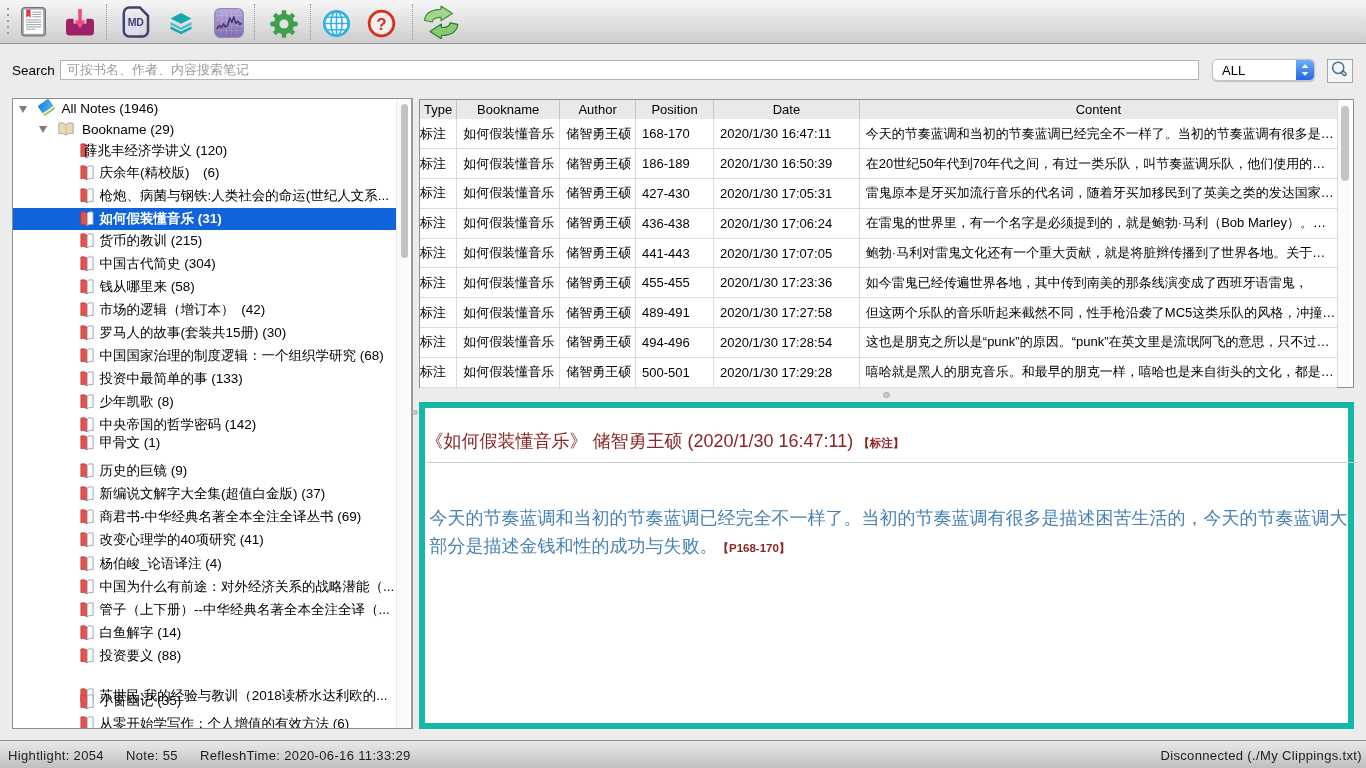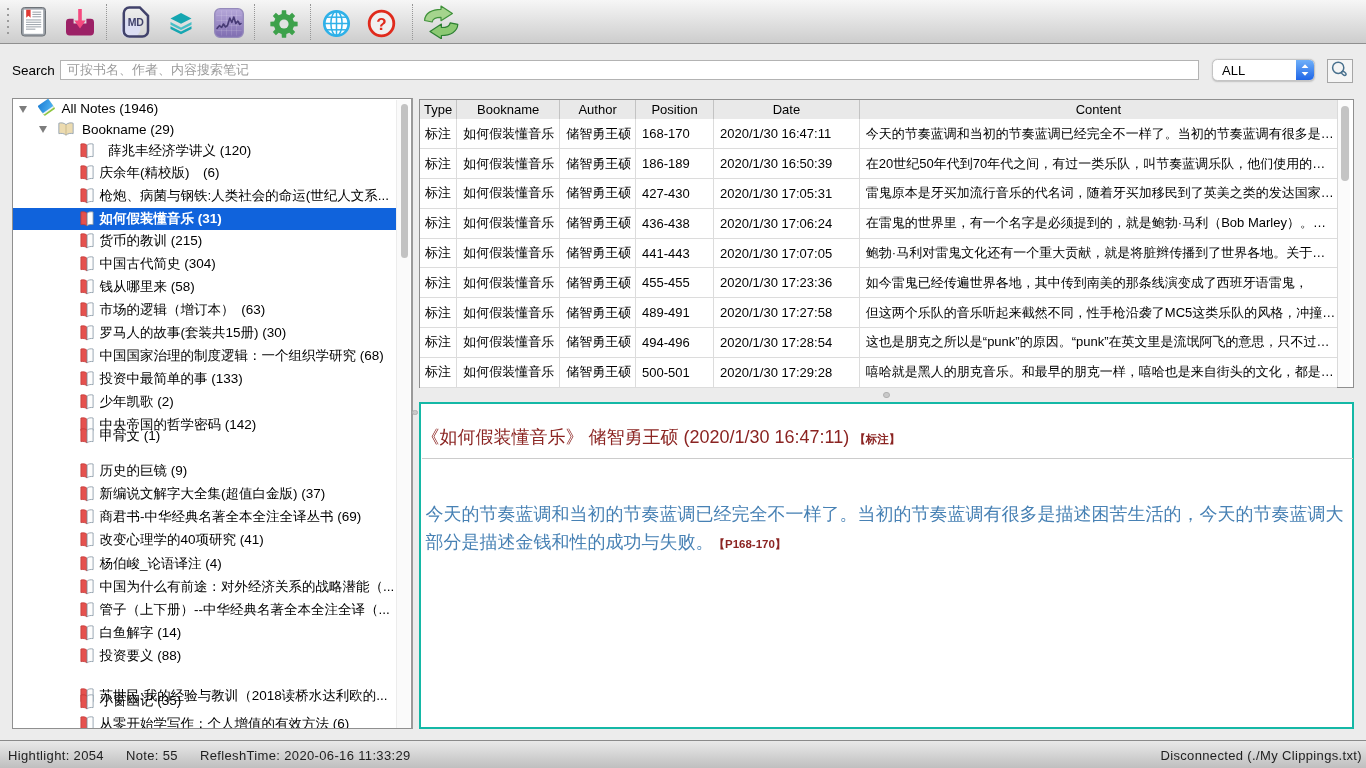--- a/index.html
+++ b/index.html
@@ -33,28 +33,28 @@
  border-left:1px solid #ececec}
 #lthumb{position:absolute;left:388px;top:5px;width:7.4px;height:154px;background:#c2c2c2;
  border-radius:3.7px}
 #ntable{position:absolute;left:419px;top:99px;width:935px;height:289.2px;background:#fff;
  border:1px solid #8f8f8f}
 #ntable table{border-collapse:collapse;table-layout:fixed;width:917px;font-size:13px}
 #ntable th{height:19px;background:#e9e9e9;font-weight:normal;border-right:1px solid #c3c3c3;
  overflow:hidden;white-space:nowrap;padding:0}
 #ntable td{height:29.8px;border-right:1px solid #dcdcdc;border-bottom:1px solid #dcdcdc;
  overflow:hidden;white-space:nowrap;text-overflow:ellipsis;padding:0 0 0 6px}
-#ntable td.c{text-align:center;padding:0}
+#ntable td.c{padding:0}
 #ntable tr td:last-child,#ntable tr th:last-child{border-right:none}
 #ntrack{position:absolute;right:3px;top:0;width:13px;height:287.2px;background:#fbfbfb;
  border-left:1px solid #dadada}
 #nthumb{position:absolute;right:4.2px;top:5.9px;width:8px;height:75.6px;background:#c4c4c4;
  border-radius:4px}
 #detail{position:absolute;left:419px;top:402px;width:935px;height:327px;background:#fff;
- border:2px solid #14b8a6}
+ border:6px solid #14b8a6}
 #dtitle{position:absolute;left:0.5px;top:20.5px;font-size:18px;color:#8b2422;white-space:nowrap}
 #dtitle .sm{font-size:11.5px;font-weight:bold}
 #dhr{position:absolute;left:1px;top:53.5px;width:931px;border-top:1px solid #cccccc}
 #dbody{position:absolute;left:4.5px;top:96px;width:926px;font-size:18px;line-height:28px;
  color:#4781b4;text-align:left}
 #dbody .sm{font-size:11.5px;color:#8b2422;font-weight:bold}
 .dimple{position:absolute;border-radius:50%;background:#c9c9c9;border:1px solid #b0b0b0}
 #statusbar{position:absolute;left:0;top:740px;width:1366px;height:28px;
  background:linear-gradient(#e9e9e9,#bfbfbf);border-top:1px solid #8a8a8a;font-size:13px;color:#1e1e1e}
 #statusbar span{position:absolute;top:7px;letter-spacing:0.35px}
@@ -181,21 +181,21 @@
         <path d="M7.5 2.5 C6 0.8 3 0.4 0.8 1.1 V10.9 C3 10.3 6 10.7 7.5 12.3 C9 10.7 12 10.3 14.2 10.9 V1.1 C12 0.4 9 0.8 7.5 2.5 z" fill="#ecdbb0" stroke="#9aa7b5" stroke-width="0.9"></path>
         <line x1="7.5" y1="2.5" x2="7.5" y2="12.3" stroke="#c9b98c" stroke-width="0.9"></line>
       </svg>
       <span class="txt" style="left:69px">Bookname (29)</span>
     </div>
 <div class="trow" style="top:41px;width:384px;">
       <svg class="abs" style="left:67px;top:3.2px" width="14" height="16" viewBox="0 0 14 16">
         <path d="M6.9 2.2 C5.7 0.9 3.3 0.5 0.9 1 V13.6 C3.3 13.2 5.7 13.6 6.9 14.9 z" fill="#e5514e" stroke="#c13a38" stroke-width="0.8"></path>
         <path d="M7.1 2.2 C8.3 0.9 10.7 0.5 13.1 1 V13.6 C10.7 13.2 8.3 13.6 7.1 14.9 z" fill="#fdfdfd" stroke="#8494a2" stroke-width="0.8"></path>
       </svg>
-      <span class="txt" style="left:95px">薛兆丰经济学讲义 (120)</span>
+      <span class="txt" style="left:71px">薛兆丰经济学讲义 (120)</span>
     </div>
 <div class="trow" style="top:63px;width:384px;">
       <svg class="abs" style="left:67px;top:3.2px" width="14" height="16" viewBox="0 0 14 16">
         <path d="M6.9 2.2 C5.7 0.9 3.3 0.5 0.9 1 V13.6 C3.3 13.2 5.7 13.6 6.9 14.9 z" fill="#e5514e" stroke="#c13a38" stroke-width="0.8"></path>
         <path d="M7.1 2.2 C8.3 0.9 10.7 0.5 13.1 1 V13.6 C10.7 13.2 8.3 13.6 7.1 14.9 z" fill="#fdfdfd" stroke="#8494a2" stroke-width="0.8"></path>
       </svg>
       <span class="txt" style="left:86.5px">庆余年(精校版)　(6)</span>
     </div>
 <div class="trow" style="top:85.5px;width:384px;">
       <svg class="abs" style="left:67px;top:3.2px" width="14" height="16" viewBox="0 0 14 16">
@@ -230,21 +230,21 @@
         <path d="M6.9 2.2 C5.7 0.9 3.3 0.5 0.9 1 V13.6 C3.3 13.2 5.7 13.6 6.9 14.9 z" fill="#e5514e" stroke="#c13a38" stroke-width="0.8"></path>
         <path d="M7.1 2.2 C8.3 0.9 10.7 0.5 13.1 1 V13.6 C10.7 13.2 8.3 13.6 7.1 14.9 z" fill="#fdfdfd" stroke="#8494a2" stroke-width="0.8"></path>
       </svg>
       <span class="txt" style="left:86.5px">钱从哪里来 (58)</span>
     </div>
 <div class="trow" style="top:199.5px;width:384px;">
       <svg class="abs" style="left:67px;top:3.2px" width="14" height="16" viewBox="0 0 14 16">
         <path d="M6.9 2.2 C5.7 0.9 3.3 0.5 0.9 1 V13.6 C3.3 13.2 5.7 13.6 6.9 14.9 z" fill="#e5514e" stroke="#c13a38" stroke-width="0.8"></path>
         <path d="M7.1 2.2 C8.3 0.9 10.7 0.5 13.1 1 V13.6 C10.7 13.2 8.3 13.6 7.1 14.9 z" fill="#fdfdfd" stroke="#8494a2" stroke-width="0.8"></path>
       </svg>
-      <span class="txt" style="left:86.5px">市场的逻辑（增订本） (63)</span>
+      <span class="txt" style="left:86.5px">市场的逻辑（增订本） (42)</span>
     </div>
 <div class="trow" style="top:223px;width:384px;">
       <svg class="abs" style="left:67px;top:3.2px" width="14" height="16" viewBox="0 0 14 16">
         <path d="M6.9 2.2 C5.7 0.9 3.3 0.5 0.9 1 V13.6 C3.3 13.2 5.7 13.6 6.9 14.9 z" fill="#e5514e" stroke="#c13a38" stroke-width="0.8"></path>
         <path d="M7.1 2.2 C8.3 0.9 10.7 0.5 13.1 1 V13.6 C10.7 13.2 8.3 13.6 7.1 14.9 z" fill="#fdfdfd" stroke="#8494a2" stroke-width="0.8"></path>
       </svg>
       <span class="txt" style="left:86.5px">罗马人的故事(套装共15册) (30)</span>
     </div>
 <div class="trow" style="top:246px;width:384px;">
       <svg class="abs" style="left:67px;top:3.2px" width="14" height="16" viewBox="0 0 14 16">
@@ -258,30 +258,30 @@
         <path d="M6.9 2.2 C5.7 0.9 3.3 0.5 0.9 1 V13.6 C3.3 13.2 5.7 13.6 6.9 14.9 z" fill="#e5514e" stroke="#c13a38" stroke-width="0.8"></path>
         <path d="M7.1 2.2 C8.3 0.9 10.7 0.5 13.1 1 V13.6 C10.7 13.2 8.3 13.6 7.1 14.9 z" fill="#fdfdfd" stroke="#8494a2" stroke-width="0.8"></path>
       </svg>
       <span class="txt" style="left:86.5px">投资中最简单的事 (133)</span>
     </div>
 <div class="trow" style="top:292.3px;width:384px;">
       <svg class="abs" style="left:67px;top:3.2px" width="14" height="16" viewBox="0 0 14 16">
         <path d="M6.9 2.2 C5.7 0.9 3.3 0.5 0.9 1 V13.6 C3.3 13.2 5.7 13.6 6.9 14.9 z" fill="#e5514e" stroke="#c13a38" stroke-width="0.8"></path>
         <path d="M7.1 2.2 C8.3 0.9 10.7 0.5 13.1 1 V13.6 C10.7 13.2 8.3 13.6 7.1 14.9 z" fill="#fdfdfd" stroke="#8494a2" stroke-width="0.8"></path>
       </svg>
-      <span class="txt" style="left:86.5px">少年凯歌 (2)</span>
+      <span class="txt" style="left:86.5px">少年凯歌 (8)</span>
     </div>
 <div class="trow" style="top:315.3px;width:384px;">
       <svg class="abs" style="left:67px;top:3.2px" width="14" height="16" viewBox="0 0 14 16">
         <path d="M6.9 2.2 C5.7 0.9 3.3 0.5 0.9 1 V13.6 C3.3 13.2 5.7 13.6 6.9 14.9 z" fill="#e5514e" stroke="#c13a38" stroke-width="0.8"></path>
         <path d="M7.1 2.2 C8.3 0.9 10.7 0.5 13.1 1 V13.6 C10.7 13.2 8.3 13.6 7.1 14.9 z" fill="#fdfdfd" stroke="#8494a2" stroke-width="0.8"></path>
       </svg>
       <span class="txt" style="left:86.5px">中央帝国的哲学密码 (142)</span>
     </div>
-<div class="trow" style="top:326px;width:432px;">
+<div class="trow" style="top:333px;width:432px;">
       <svg class="abs" style="left:67px;top:3.2px" width="14" height="16" viewBox="0 0 14 16">
         <path d="M6.9 2.2 C5.7 0.9 3.3 0.5 0.9 1 V13.6 C3.3 13.2 5.7 13.6 6.9 14.9 z" fill="#e5514e" stroke="#c13a38" stroke-width="0.8"></path>
         <path d="M7.1 2.2 C8.3 0.9 10.7 0.5 13.1 1 V13.6 C10.7 13.2 8.3 13.6 7.1 14.9 z" fill="#fdfdfd" stroke="#8494a2" stroke-width="0.8"></path>
       </svg>
       <span class="txt" style="left:86.5px">甲骨文 (1)</span>
     </div>
 <div class="trow" style="top:360.6px;width:384px;">
       <svg class="abs" style="left:67px;top:3.2px" width="14" height="16" viewBox="0 0 14 16">
         <path d="M6.9 2.2 C5.7 0.9 3.3 0.5 0.9 1 V13.6 C3.3 13.2 5.7 13.6 6.9 14.9 z" fill="#e5514e" stroke="#c13a38" stroke-width="0.8"></path>
         <path d="M7.1 2.2 C8.3 0.9 10.7 0.5 13.1 1 V13.6 C10.7 13.2 8.3 13.6 7.1 14.9 z" fill="#fdfdfd" stroke="#8494a2" stroke-width="0.8"></path>

